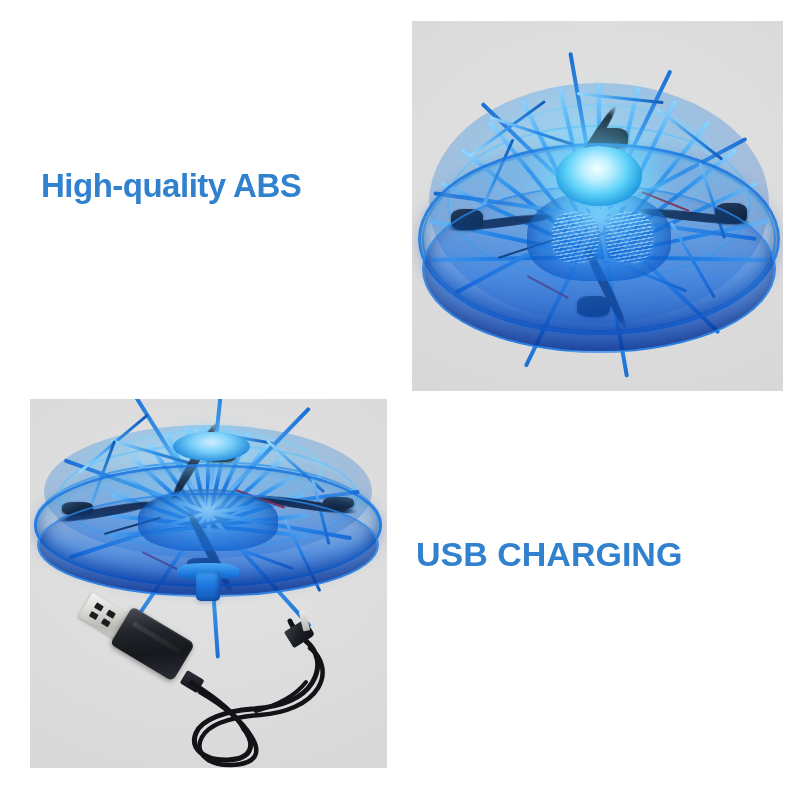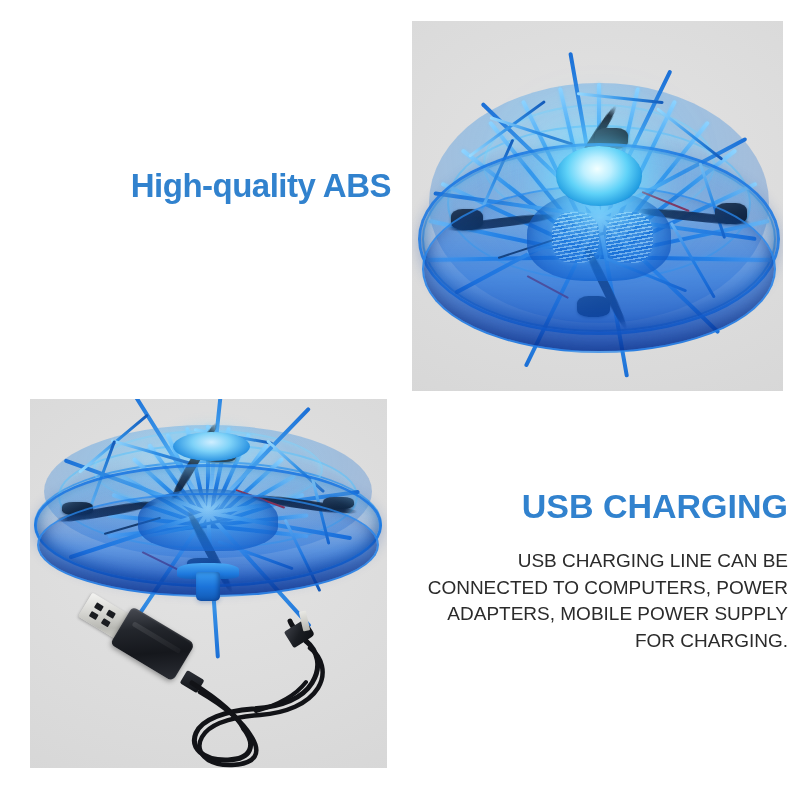--- a/index.html
+++ b/index.html
@@ -3,41 +3,41 @@
 <meta charset="utf-8">
 <style>
   * { margin:0; padding:0; box-sizing:border-box; }
   html,body { width:800px; height:800px; }
   body {
     background:#ffffff;
     font-family:"Liberation Sans", sans-serif;
     position:relative;
     overflow:hidden;
   }
-  .stage { position:absolute; inset:0;text-align:right; }
+  .stage { position:absolute; inset:0; }
 
   
   .photo-panel {
     position:absolute;
     background:#dcdcdc;
     overflow:hidden;
   }
   #panel-top-right { left:412px; top:21px; width:371px; height:370px; }
   #panel-bottom-left { left:30px; top:399px; width:357px; height:369px; }
 
   .panel-bg {
     position:absolute; inset:0;
     background:
       radial-gradient(ellipse 120% 90% at 50% 40%, #e3e3e3 0%, #dbdbdb 55%, #d4d4d4 100%);
   }
 
   
   .text-block { position:absolute; }
   #block-abs { left:41px; top:166px; width:350px; }
-  #block-usb { left:416px; top:486px; width:372px; }
+  #block-usb { left:416px; top:534px; width:372px; }
 
   .headline {
     color:#3182ce;
     font-weight:bold;
     letter-spacing:-0.5px;
     white-space:nowrap;
   }
   #headline-abs { font-size:33px; line-height:40px; }
   #headline-usb { font-size:34px; line-height:40px; letter-spacing:0px; }
 
@@ -449,16 +449,15 @@
       <div class="dc-tip"></div>
     </div>
   </div>
 
   <div class="text-block" id="block-abs">
     <div class="headline" id="headline-abs">High-quality ABS</div>
   </div>
 
   <div class="text-block" id="block-usb">
     <div class="headline" id="headline-usb">USB CHARGING</div>
-    <div class="body-text" id="body-usb">USB CHARGING LINE CAN BE CONNECTED TO COMPUTERS, POWER ADAPTERS, MOBILE POWER SUPPLY FOR CHARGING.</div>
   </div>
 
 </div>
 
 </body></html>

